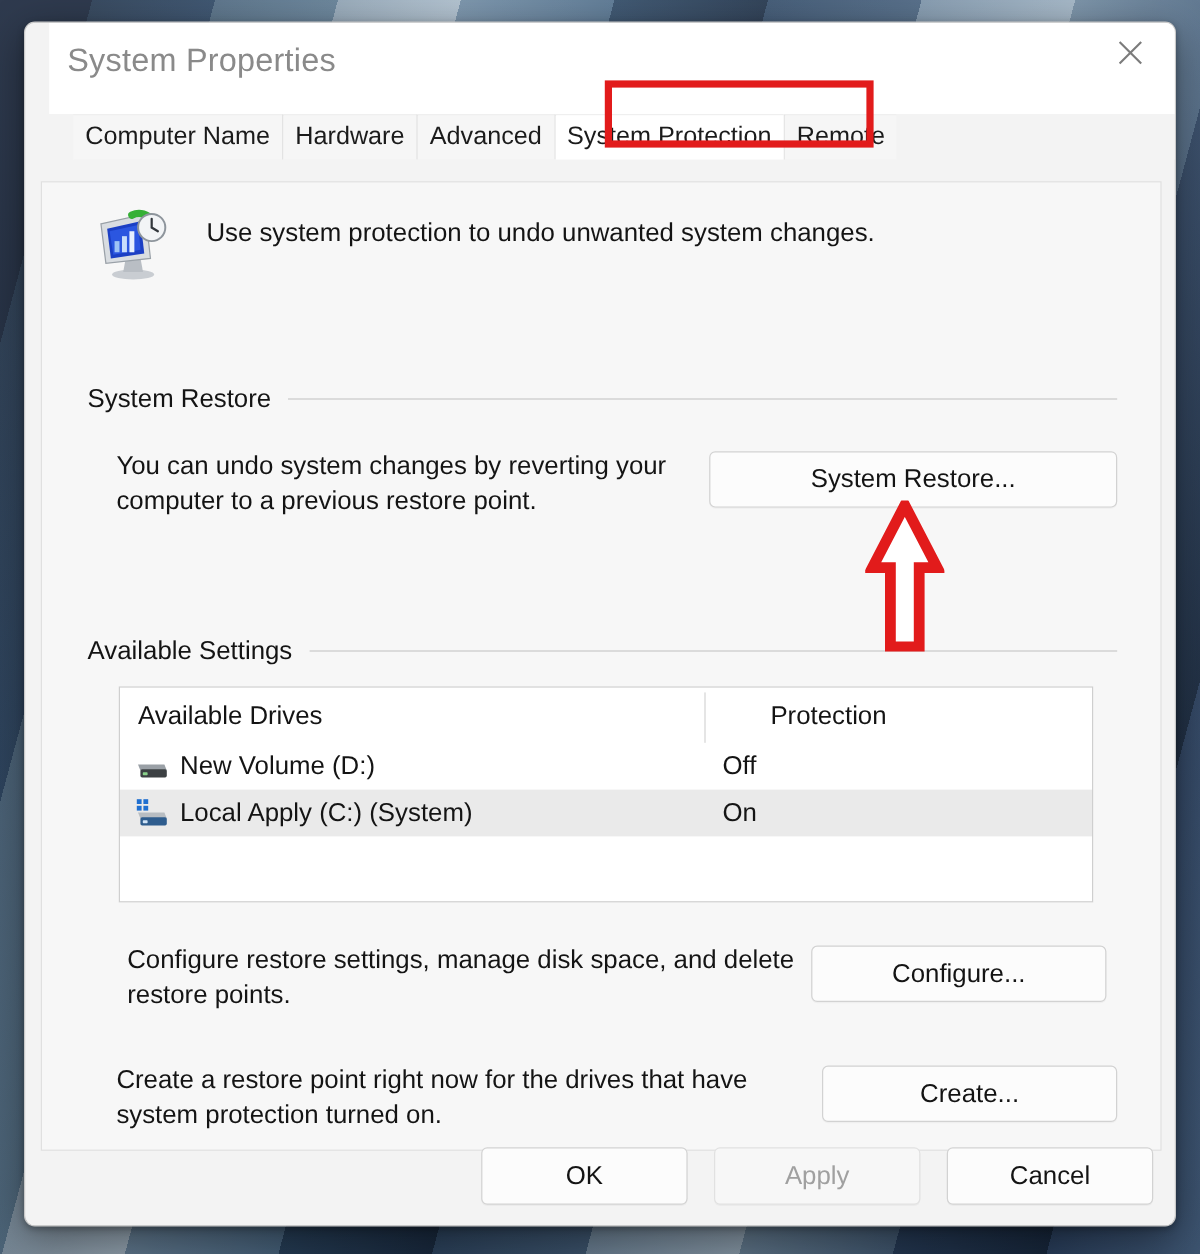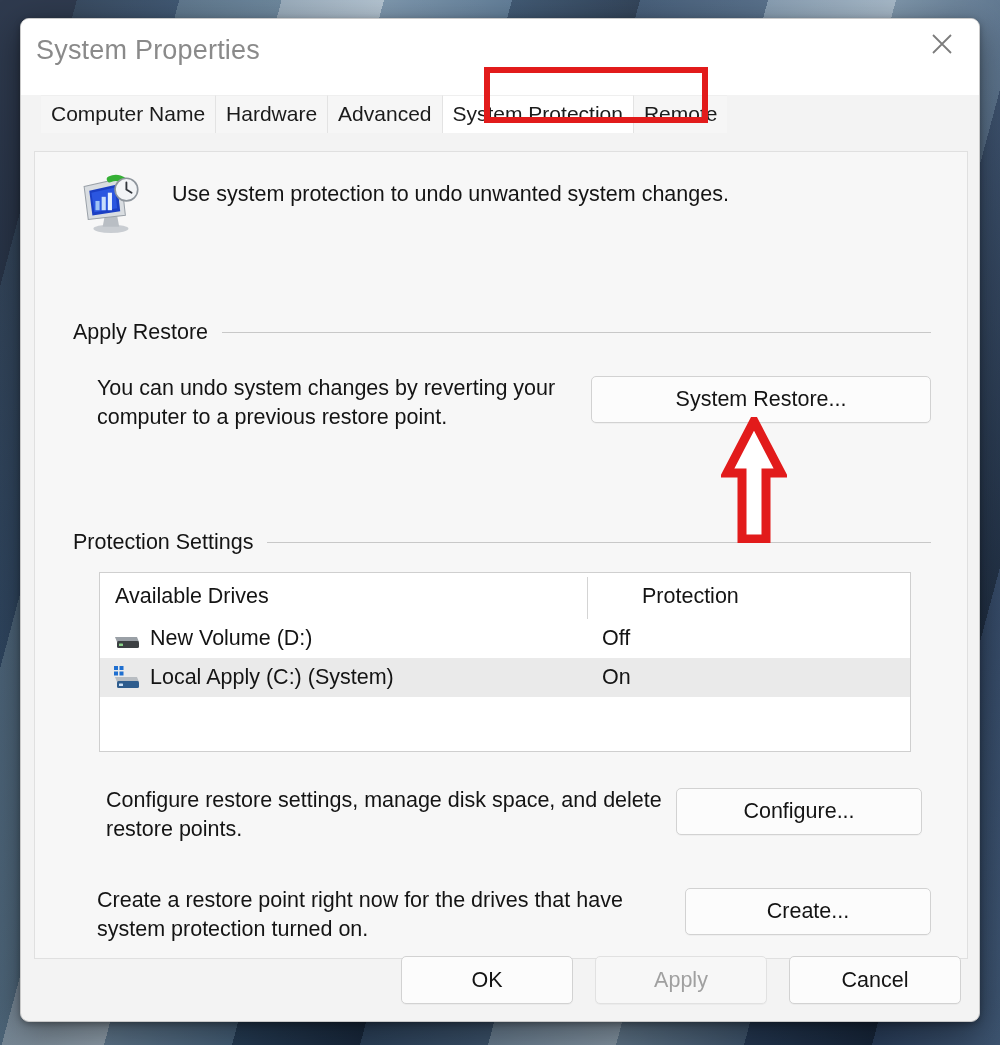--- a/index.html
+++ b/index.html
@@ -46,20 +46,21 @@
     top: 18px;
     width: 960px;
     height: 1004px;
     background: #f3f3f3;
     border-radius: 9px;
     box-shadow: 0 10px 34px rgba(0,0,0,0.42), 0 2px 6px rgba(0,0,0,0.3);
     border: 1px solid #c9c9c9;
     box-sizing: border-box;
     overflow: hidden;
     z-index: 5;
+    padding-left: 20px;
   }
 
   
   #titlebar {
     position: relative;
     height: 76px;
     background: #ffffff;
     box-sizing: border-box;
   }
   #title-text {
@@ -392,31 +393,31 @@
           <path d="M29 9 a13 13 0 0 1 17 5" stroke="#35b035" stroke-width="6" fill="none" stroke-linecap="round"></path>
           <path d="M48 20 L38 18 L46 9 Z" fill="#35b035"></path>
 
           <circle cx="45" cy="19" r="11" fill="#f2f4f6" stroke="#8e959c" stroke-width="1.6"></circle>
           <path d="M45 12 L45 19 L50 22" stroke="#31363b" stroke-width="1.8" fill="none" stroke-linecap="round"></path>
         </svg>
         <div id="intro-text">Use system protection to undo unwanted system changes.</div>
       </div>
 
       <div class="group-head" id="grp-restore">
-        <div class="label">Apply Restore</div>
+        <div class="label">System Restore</div>
         <div class="rule"></div>
       </div>
 
       <div id="restore-row">
         <div id="restore-desc">You can undo system changes by reverting your computer to a previous restore point.</div>
         <div class="btn" id="btn-system-restore">System Restore...</div>
       </div>
 
       <div class="group-head" id="grp-protect">
-        <div class="label">Protection Settings</div>
+        <div class="label">Available Settings</div>
         <div class="rule"></div>
       </div>
 
       <div id="drives-box">
         <div id="drives-header">
           <div class="col-drives">Available Drives</div>
           <div class="col-protection">Protection</div>
           <div id="col-divider"></div>
         </div>
 

